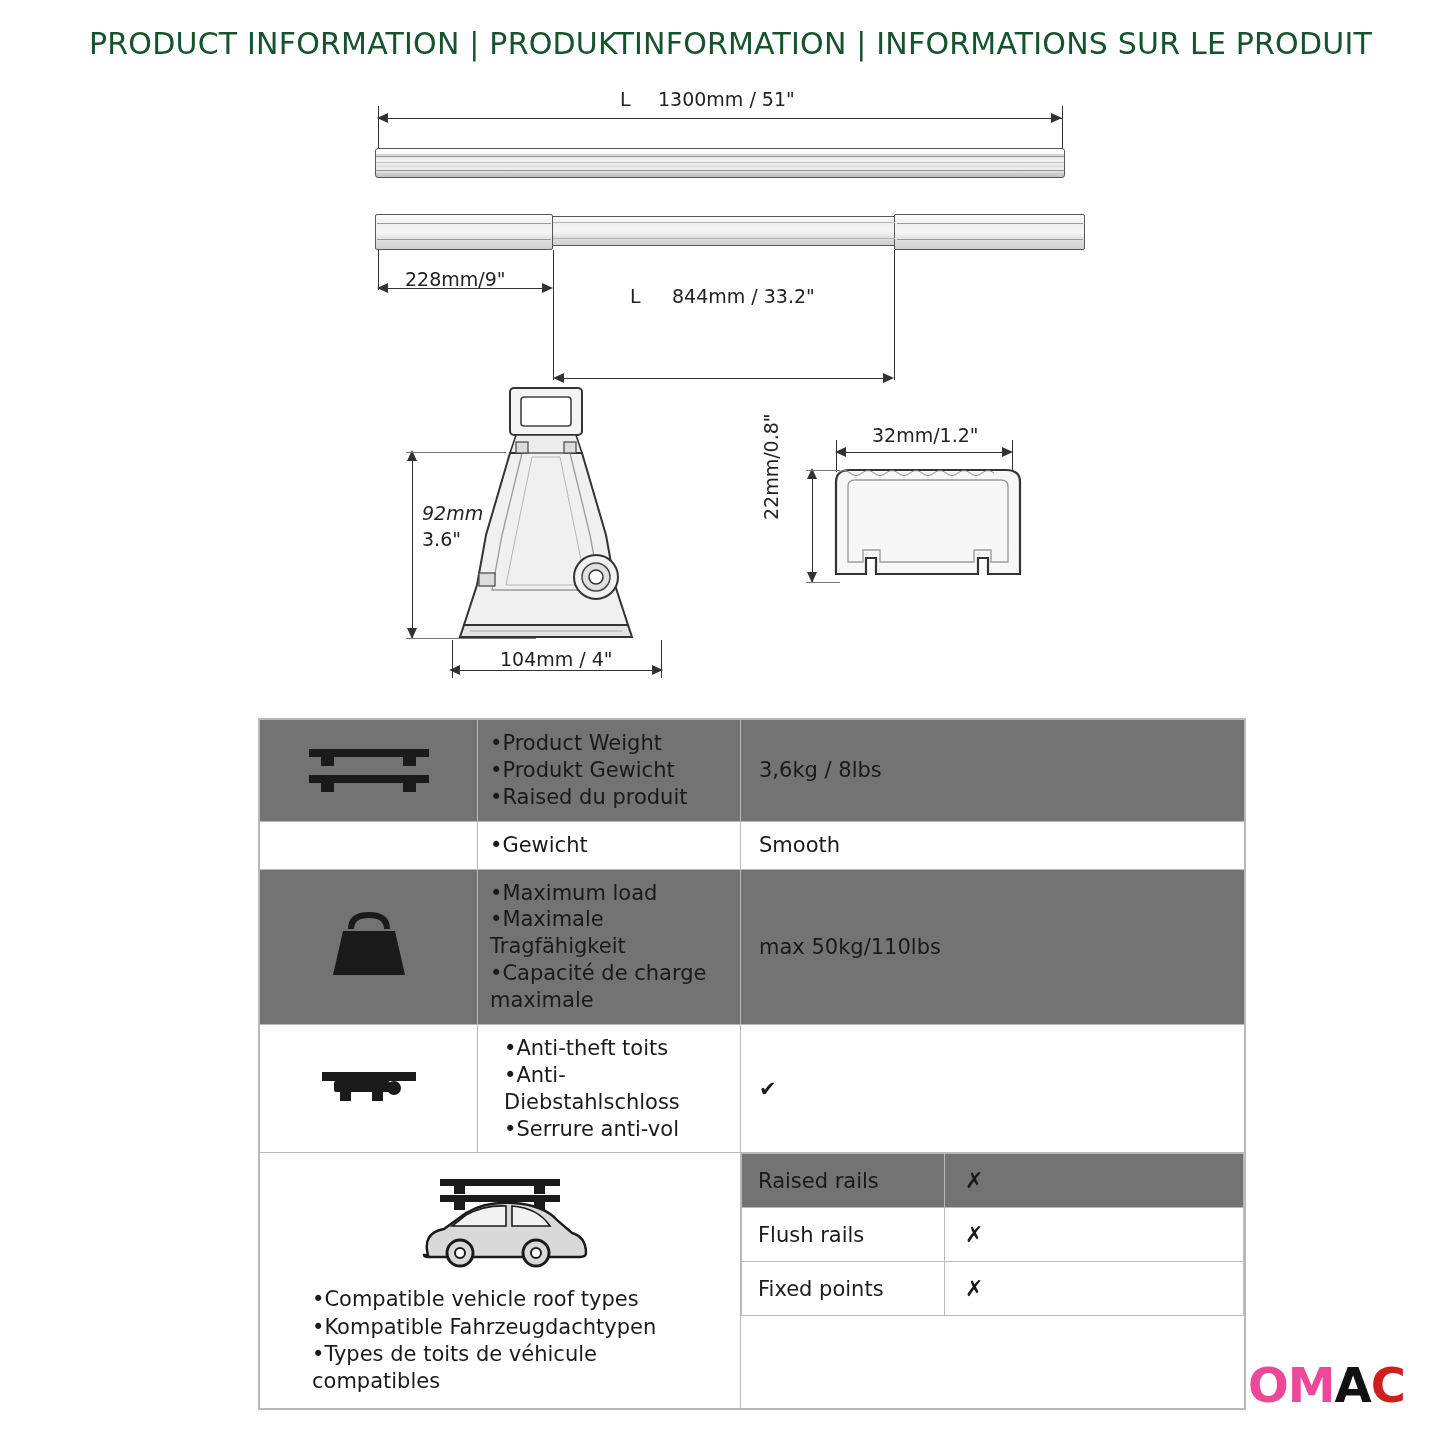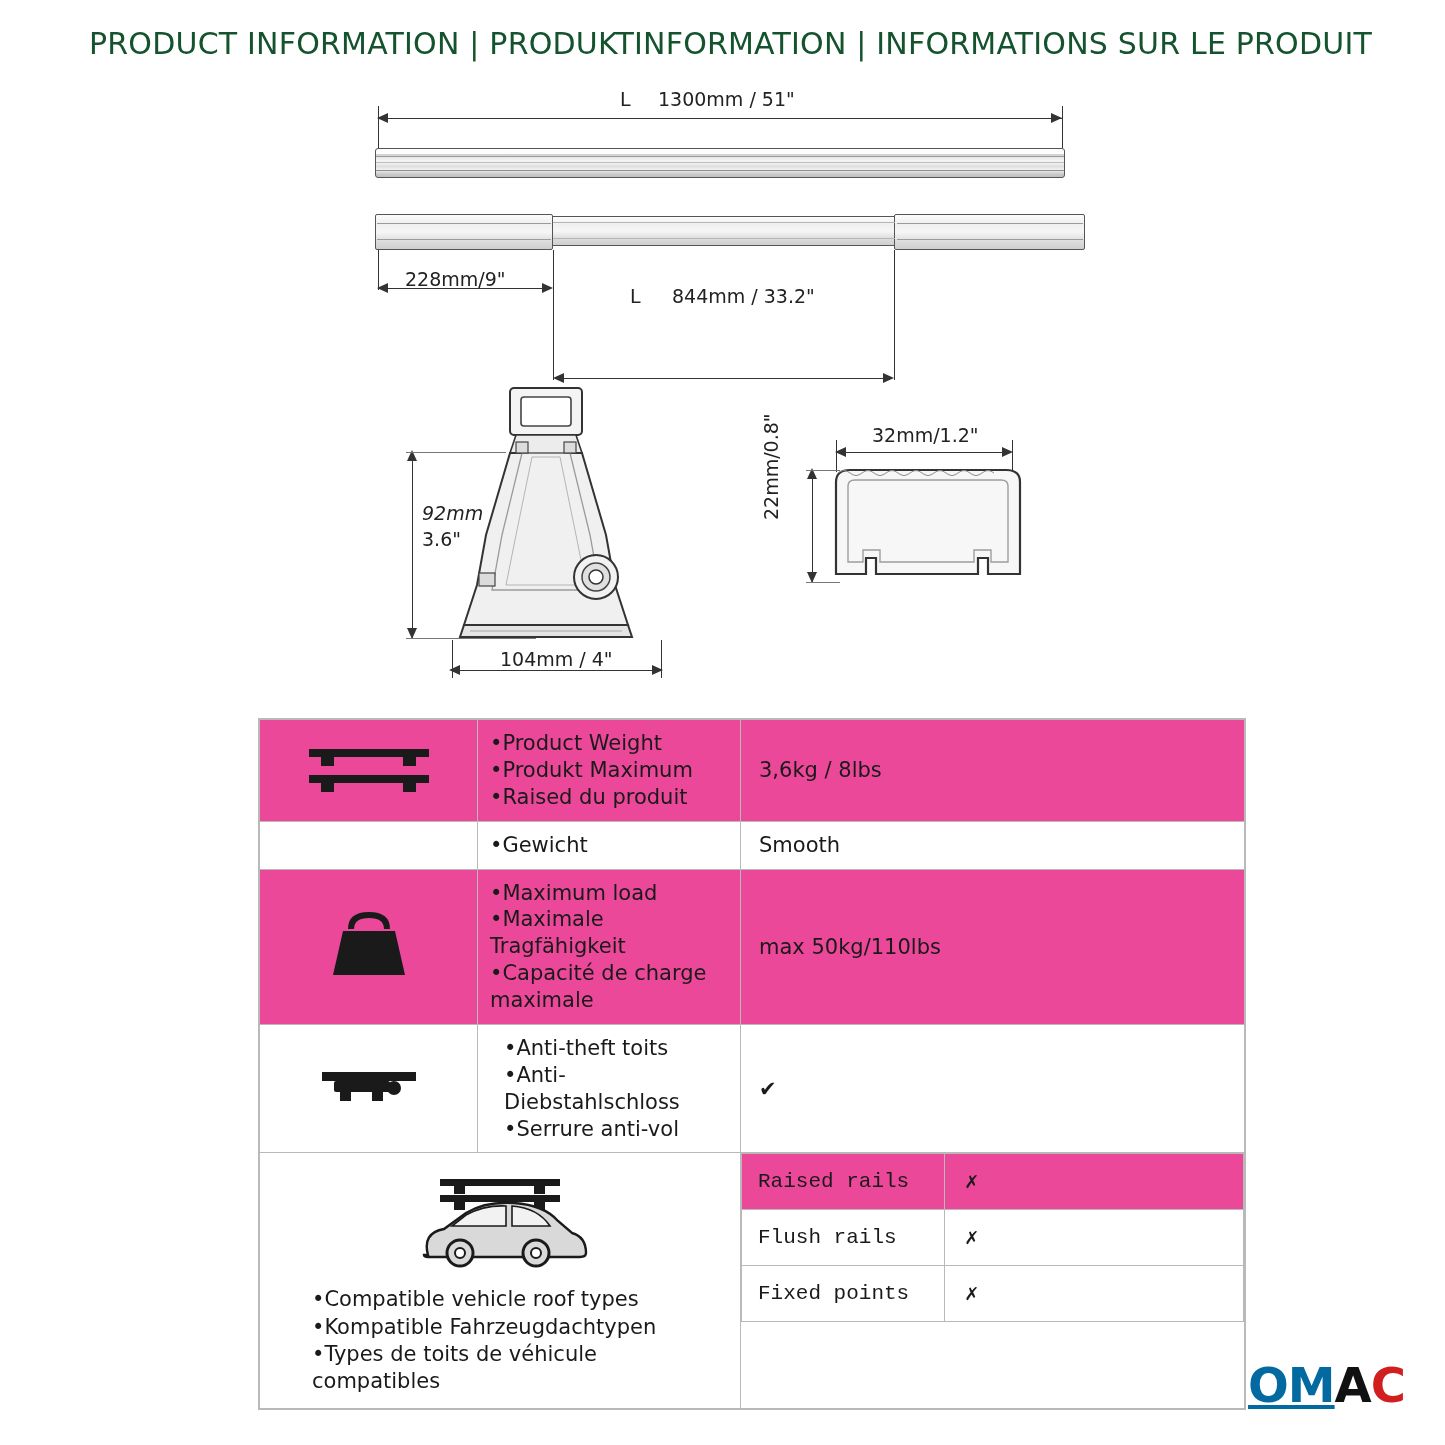--- a/index.html
+++ b/index.html
@@ -107,45 +107,44 @@
   .table table { border-collapse: collapse; width: 100%; }
   .table td {
     border: 1px solid #b9b9b9;
     vertical-align: middle;
     font-size: 21px;
     color: #1a1a1a;
   }
   .cell-icon { width: 205px; text-align: center; padding: 10px 6px; }
   .cell-label { width: 228px; padding: 10px 8px 10px 12px; line-height: 1.28; font-size: 21px; }
   .cell-value { padding: 10px 0 10px 18px; font-size: 23px; }
-  .row-shade { background: #ec4899; }
+  .row-shade { background: #737373; }
   .sub-table { width: 100%; border-collapse: collapse; }
   .sub-table td {
     border: 1px solid #b9b9b9;
     font-size: 21px;
     padding: 14px 0 14px 16px;
-    font-family: Liberation Mono, monospace;
   }
   .sub-table td.k { width: 186px; }
   .sub-table td.v { padding-left: 20px; font-size: 22px; }
   .tick-mark { font-size: 26px; font-weight: bold; }
   .cross-mark { font-size: 22px; }
 
   
   .logo {
     position: absolute;
     right: 40px;
     bottom: 32px;
     font-size: 48px;
     font-weight: bold;
     letter-spacing: -1px;
     display: flex;
     align-items: baseline;
   }
-  .logo .om { color: #0369a1; text-decoration: underline; }
+  .logo .om { color: #ec4899; }
   .logo .a { color: #111; }
   .logo .c { color: #d11f1f; }
 </style>
 </head>
 <body>
 
 <div class="page">
 
   <div class="header">PRODUCT INFORMATION | PRODUKTINFORMATION | INFORMATIONS SUR LE PRODUIT</div>
 
@@ -268,21 +267,21 @@
             <rect x="10" y="12" width="120" height="8" fill="#1a1a1a"></rect>
             <rect x="22" y="20" width="13" height="9" fill="#1a1a1a"></rect>
             <rect x="104" y="20" width="13" height="9" fill="#1a1a1a"></rect>
             <rect x="10" y="38" width="120" height="8" fill="#1a1a1a"></rect>
             <rect x="22" y="46" width="13" height="9" fill="#1a1a1a"></rect>
             <rect x="104" y="46" width="13" height="9" fill="#1a1a1a"></rect>
           </svg>
         </td>
         <td class="cell-label">
           <div>•Product Weight</div>
-          <div>•Produkt Maximum</div>
+          <div>•Produkt Gewicht</div>
           <div>•Raised du produit</div>
         </td>
         <td class="cell-value" colspan="2">3,6kg / 8lbs</td>
       </tr>
 
       <tr>
         <td class="cell-icon"></td>
         <td class="cell-label">
           <div>•Gewicht</div>
         </td>

